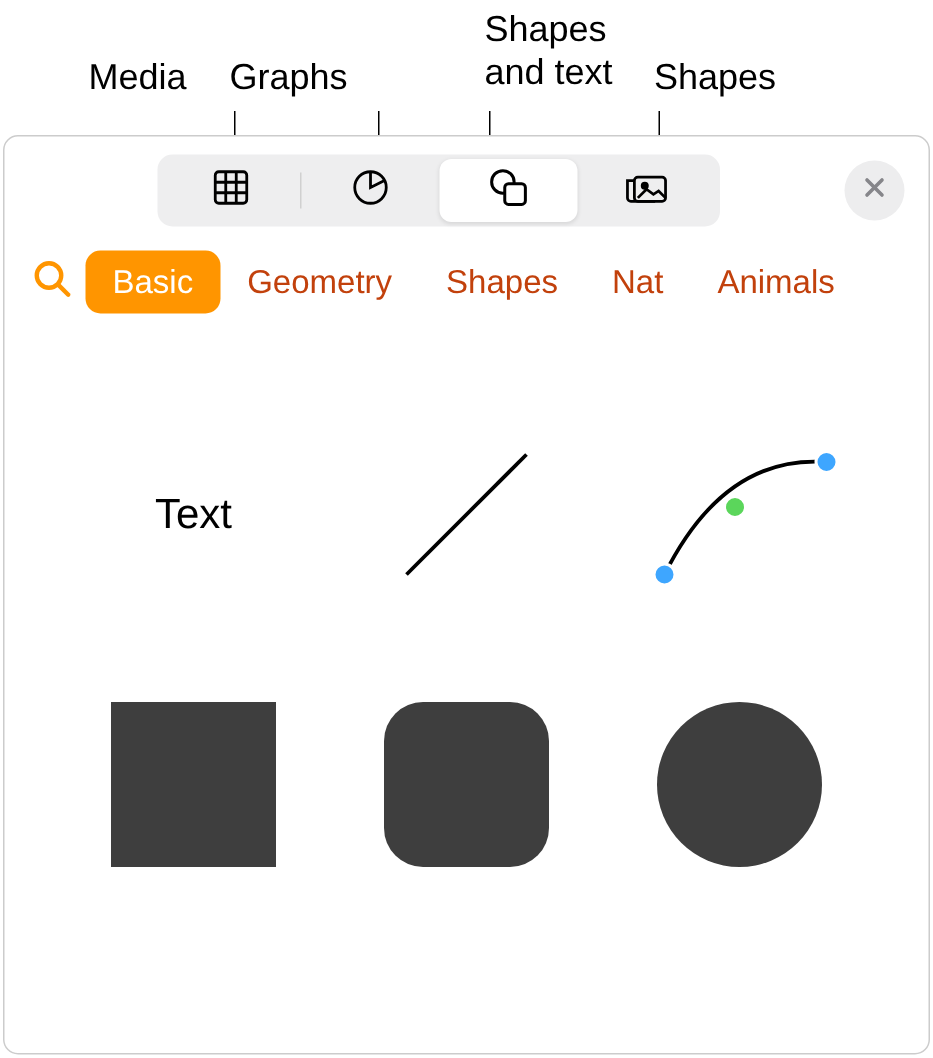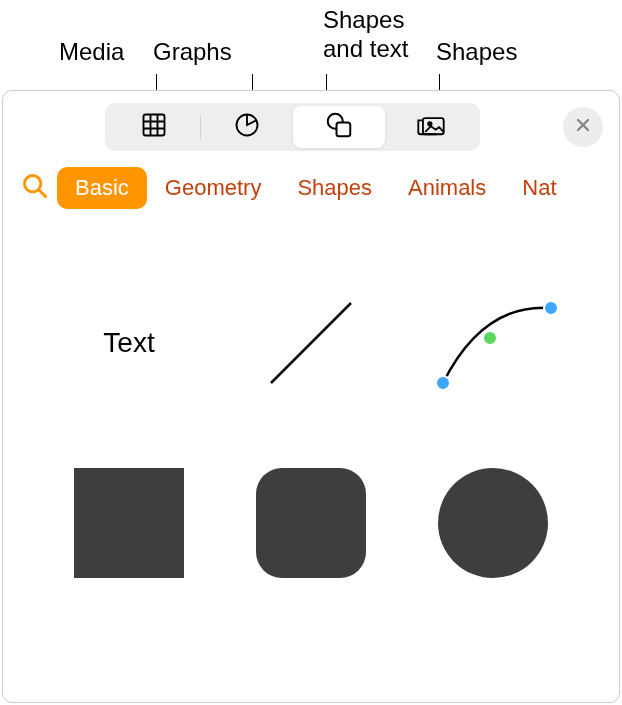--- a/index.html
+++ b/index.html
@@ -219,22 +219,22 @@
       <span>
         <svg width="28" height="28" viewBox="0 0 24 24" fill="none" stroke="#ff9500" stroke-width="2.5" stroke-linecap="round">
           <circle cx="10" cy="10" r="7"></circle>
           <line x1="15.5" y1="15.5" x2="21" y2="21"></line>
         </svg>
       </span>
     </div>
     <div class="category-tab active">Basic</div>
     <div class="category-tab">Geometry</div>
     <div class="category-tab">Shapes</div>
+    <div class="category-tab">Nat</div>
     <div class="category-tab">Animals</div>
-    <div class="category-tab">Nat</div>
   </div>
 
   <div class="shapes-grid">
     <div class="shape-cell">
       <span class="text-shape">Text</span>
     </div>
     <div class="shape-cell">
       <svg width="110" height="110">
         <line x1="15" y1="95" x2="95" y2="15" stroke="#000" stroke-width="2.5"></line>
       </svg>

